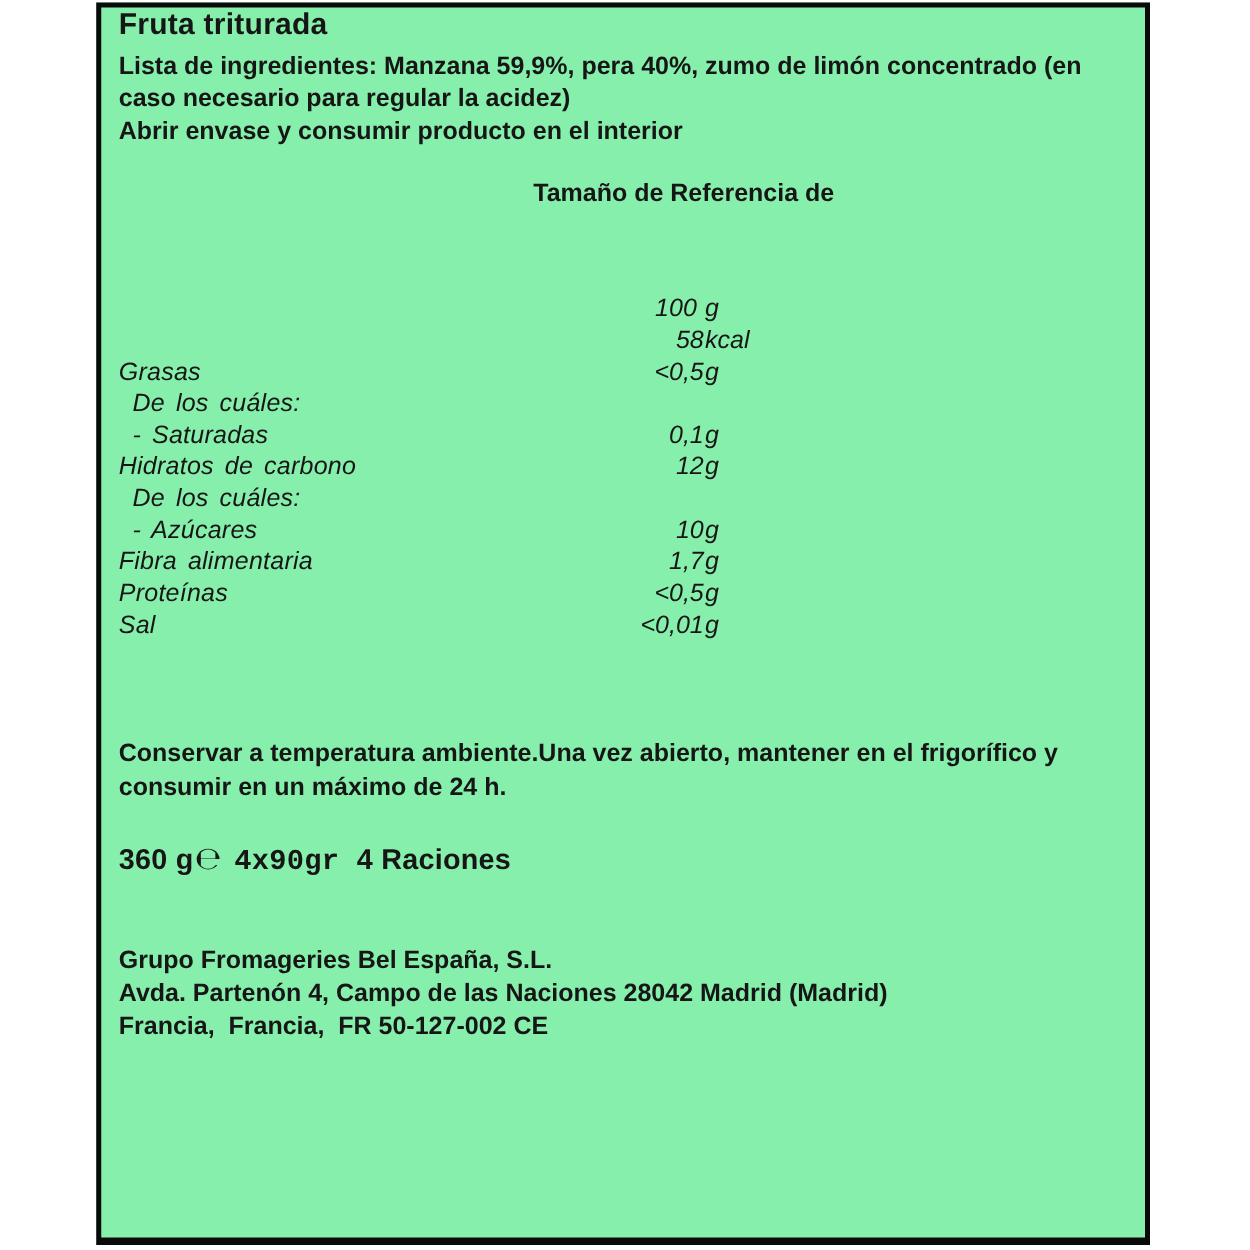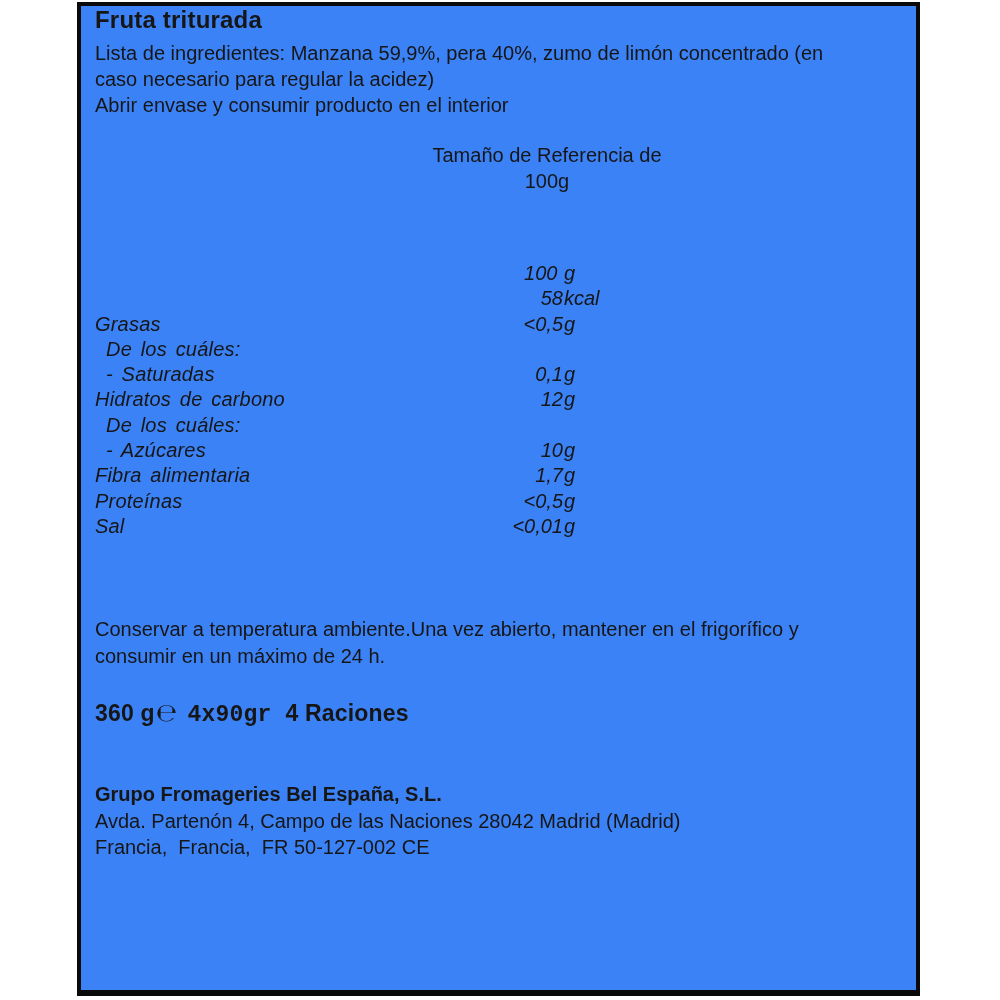--- a/index.html
+++ b/index.html
@@ -11,39 +11,39 @@
     font-family: "Liberation Sans", "DejaVu Sans", sans-serif;
     color: #161616;
   }
   .label-box {
     position: absolute;
     left: 77px;
     top: 2px;
     width: 843px;
     height: 994px;
     box-sizing: border-box;
-    background: #3b82f6;
+    background: #86efac;
     border: 4px solid #0a0a0a;
     border-bottom-width: 6px;
     padding: 0 16px 0 14px;
     overflow: hidden;
   }
   .title {
     font-size: 24px;
     line-height: 28px;
     font-weight: bold;
     margin: 0;
     letter-spacing: 0.2px;
   }
   .para {
     font-size: 20px;
     line-height: 26px;
     margin: 0;
   }
-  .line { white-space: pre; }
+  .line { white-space: pre; font-weight: bold; }
   .ingredients { margin-top: 6px; }
   .open-note  { }
   .nutri-header {
     margin-top: 24px;
     margin-left: 172px;
     width: 560px;
     text-align: center;
     font-size: 20px;
     line-height: 26px;
   }
@@ -101,21 +101,20 @@
     <div class="line">Lista de ingredientes: Manzana 59,9%, pera 40%, zumo de limón concentrado (en</div>
     <div class="line">caso necesario para regular la acidez)</div>
   </div>
 
   <div class="para open-note">
     <div class="line">Abrir envase y consumir producto en el interior</div>
   </div>
 
   <div class="nutri-header">
     <div class="line">Tamaño de Referencia de</div>
-    <div class="line">100g</div>
   </div>
 
   <div class="nutri-table">
 
     <div class="nrow">
       <span class="lbl"></span>
       <span class="num">100 </span>
       <span class="unit">g</span>
     </div>
 

